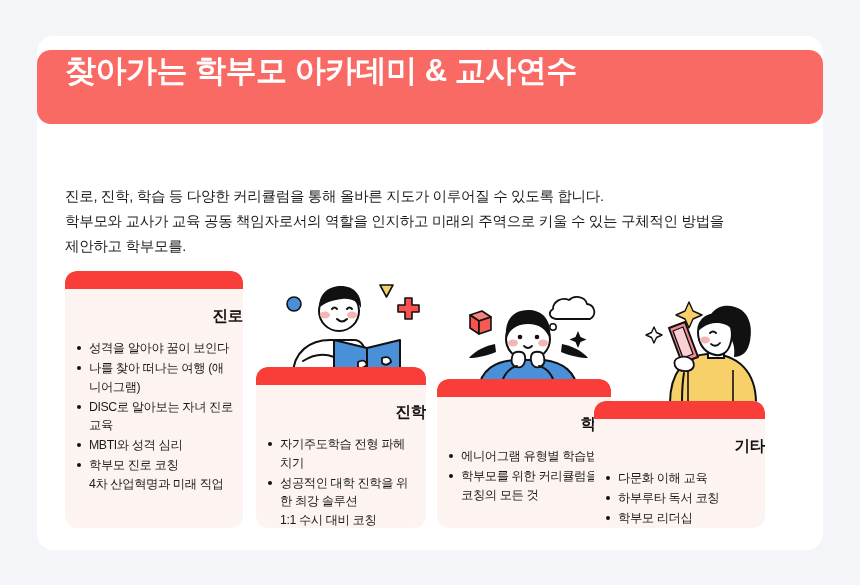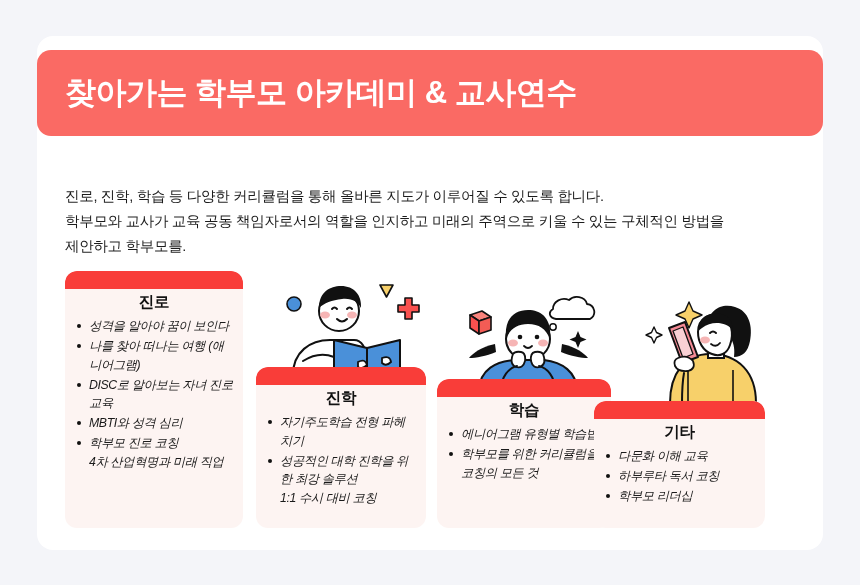--- a/index.html
+++ b/index.html
@@ -29,25 +29,25 @@
     height: 514px;
     background: #ffffff;
     border-radius: 16px;
   }
   
   .banner {
     position: absolute;
     left: 37px;
     top: 50px;
     width: 786px;
-    height: 86px;
+    height: 74px;
     background: #fa6a64;
     border-radius: 14px;
     display: flex;
-    align-items: center;
+    align-items: flex-start;
   }
   .banner-title {
     margin-left: 28px;
     color: #ffffff;
     font-size: 31px;
     font-weight: bold;
     letter-spacing: -0.5px;
     white-space: nowrap;
   }
   
@@ -68,32 +68,31 @@
     background: #fdf4f2;
     border-radius: 12px;
     overflow: hidden;
   }
   .card-head {
     height: 18px;
     background: #f93d39;
     border-radius: 11px 11px 0 0;
   }
   .card-title {
-    text-align: center;
+    text-align: right;
     font-size: 15.5px;
     font-weight: bold;
     color: #111111;
-    margin-top: 3px;
+    margin-top: 17px;
     letter-spacing: -0.3px;
   }
   .card-list {
-    margin: 4px 0 0 0;
+    margin: 12px 0 0 0;
     padding: 0 10px 0 24px;
     list-style: none;
-    font-style: italic;
   }
   .card-list li {
     position: relative;
     font-size: 12.3px;
     line-height: 18.5px;
     color: #1a1a1a;
     letter-spacing: -0.4px;
     margin-bottom: 1.5px;
   }
   .card-list li .bullet {

